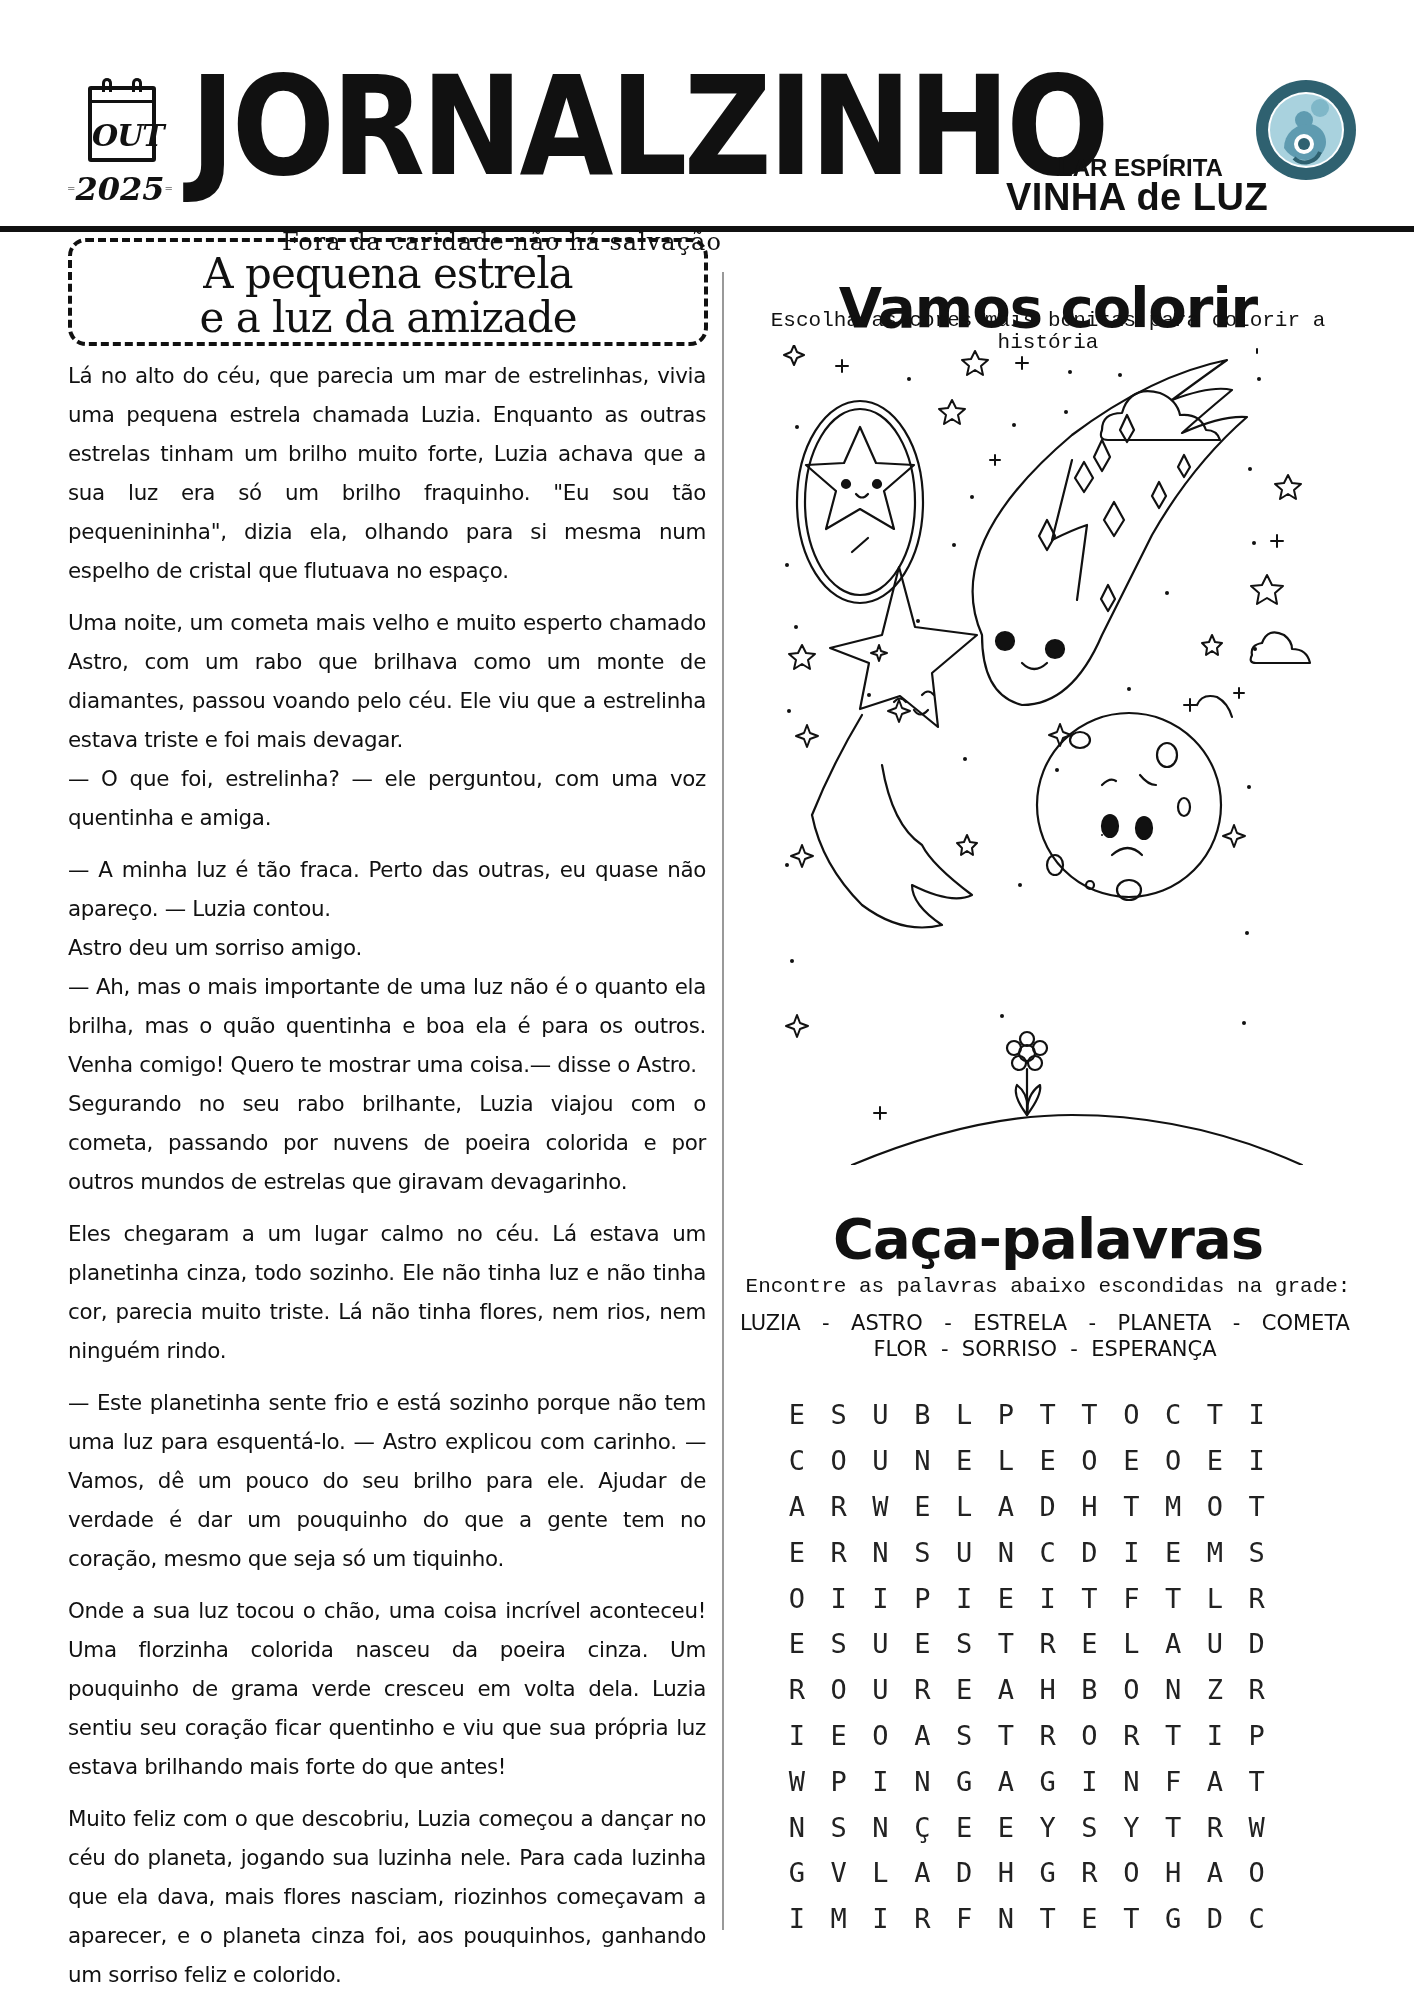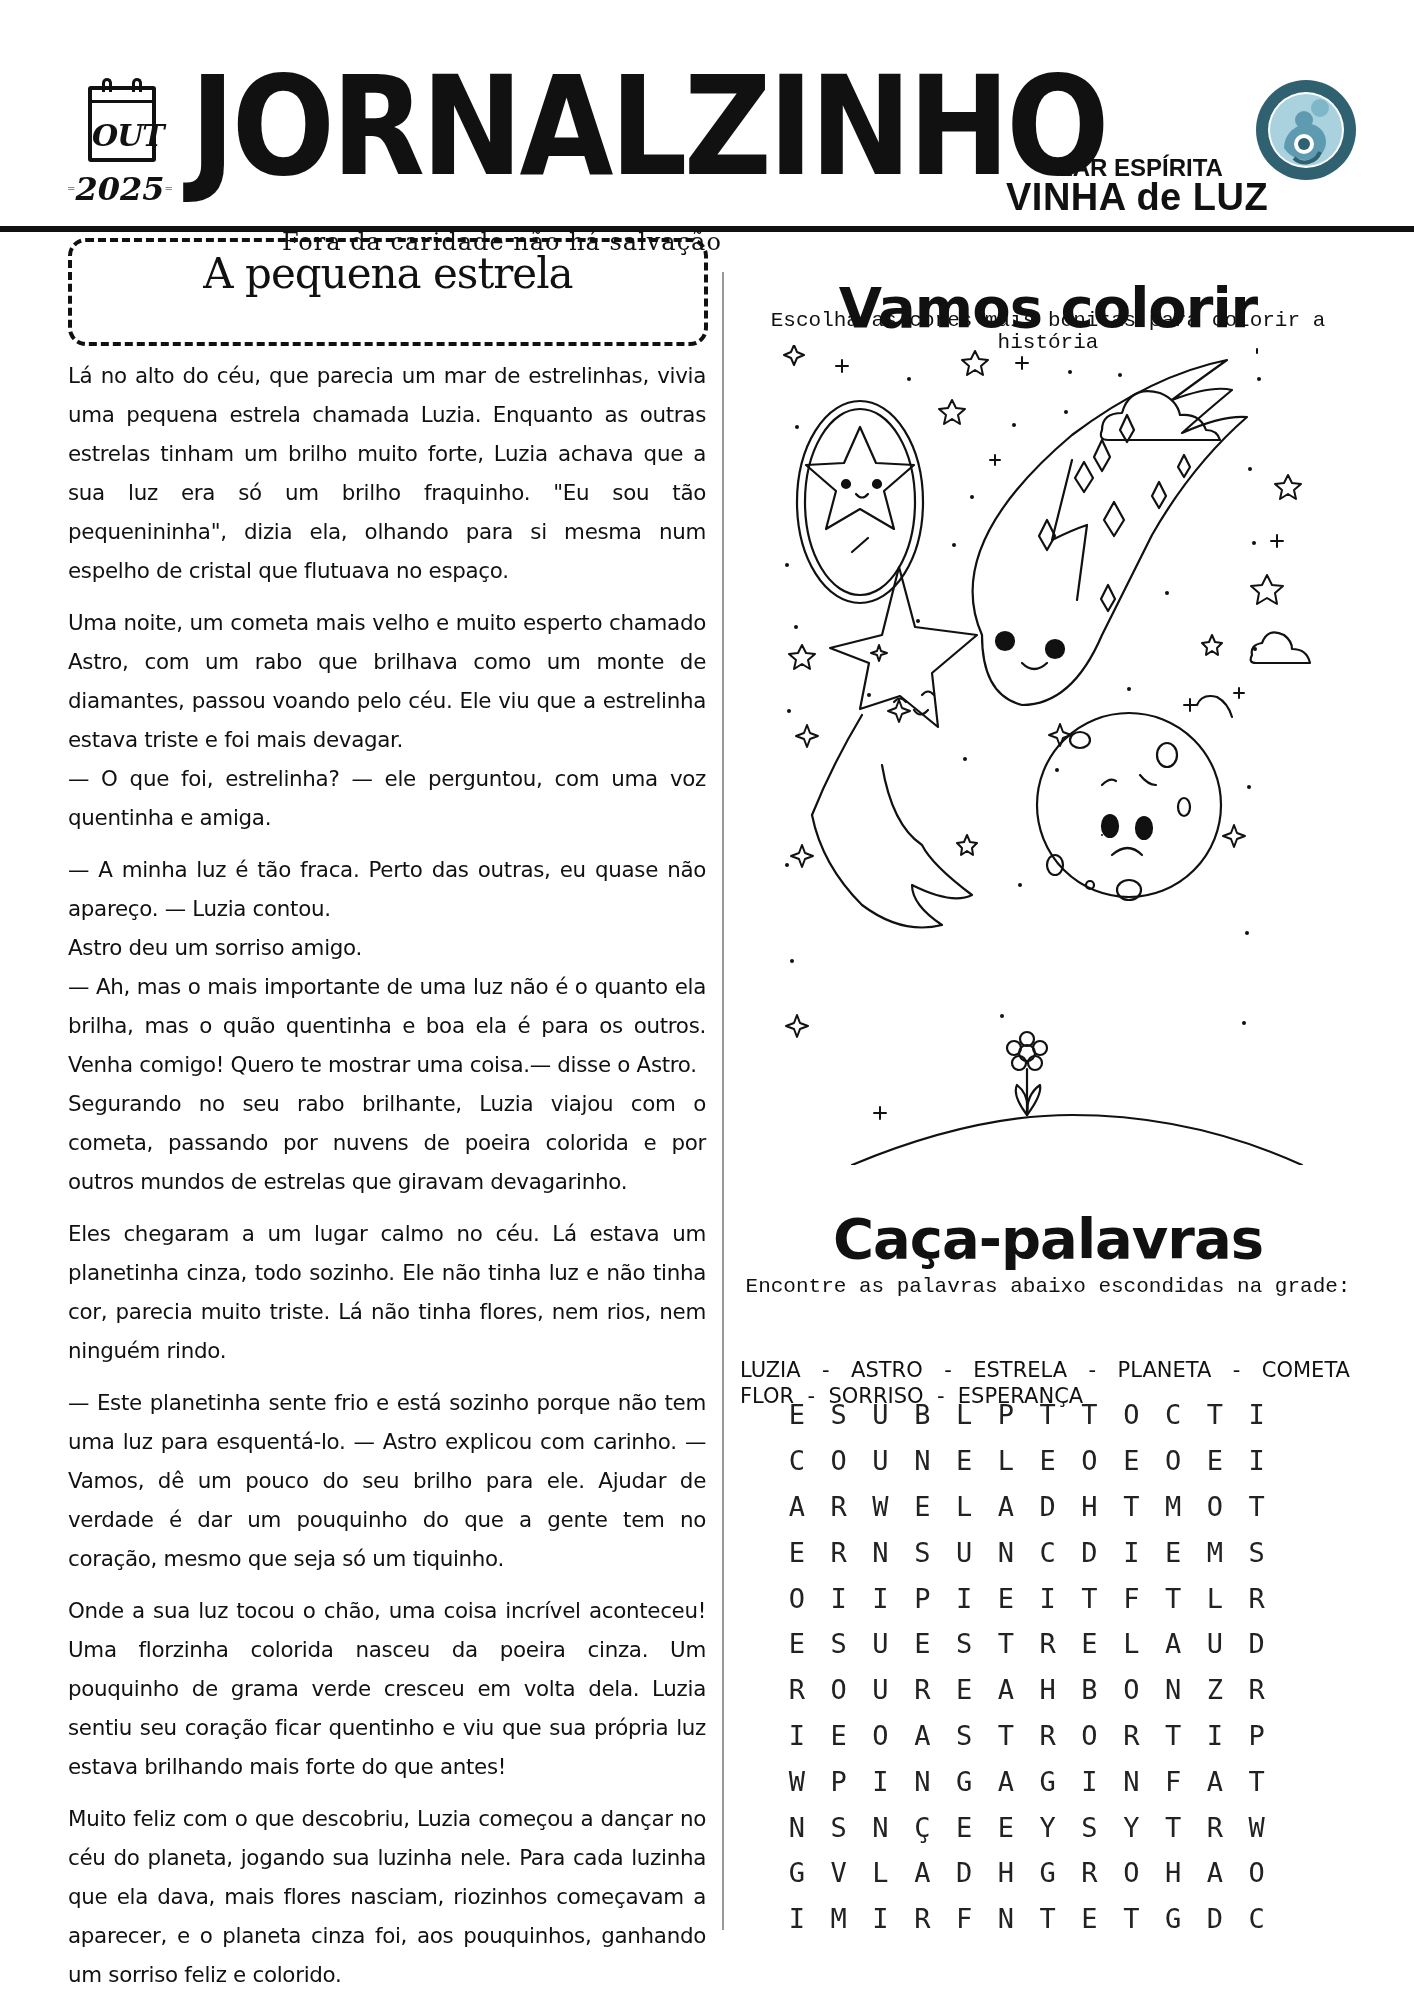--- a/index.html
+++ b/index.html
@@ -45,21 +45,21 @@
   
   .rc { position: absolute; left: 738px; width: 620px; text-align: center; }
   .sec-title { font-family: "DejaVu Sans", sans-serif; font-weight: bold; font-size: 56px; letter-spacing: -1px; }
   .sec-sub { font-family: Liberation Mono, monospace; font-size: 21px; line-height: 22px; }
   .color-title { top: 238px; margin-top: 37px; }
   .color-sub { top: 310px; }
   .coloring { position: absolute; left: 772px; top: 345px; width: 570px; height: 820px; }
   .ws-title { top: 1206px; }
   .ws-sub { top: 1276px; }
   .ws-words { position: absolute; left: 740px; top: 1310px; width: 610px; font-family: "DejaVu Sans", sans-serif;
-    font-size: 21px; line-height: 26px; text-align: left; margin-top: 47px; }
+    font-size: 21px; line-height: 26px; text-align: center; }
   .ws-words .row1 { display: flex; justify-content: space-between; }
   .ws-grid { position: absolute; left: 776px; top: 1392px; display: grid;
     grid-template-columns: repeat(12, 41.8px); grid-auto-rows: 45.8px; font-family: "DejaVu Sans Mono", monospace;
     font-size: 27px; color: #222; }
   .ws-grid span { display: flex; align-items: center; justify-content: center; }
 </style>
 </head>
 <body>
 
 <div class="header">
@@ -90,20 +90,21 @@
     <circle cx="50" cy="66" r="6" fill="#2f6170"></circle>
     <path d="M40 80 A16 16 0 0 0 66 74" stroke="#2f6170" stroke-width="4" fill="none"></path>
   </svg>
 
   <div class="header-rule"></div>
 </div>
 
 <div class="story-title-box">
   <div class="story-title">
     <div>A pequena estrela</div>
+    <div>e a luz da amizade</div>
   </div>
 </div>
 
 <div class="story">
   <p>Lá no alto do céu, que parecia um mar de estrelinhas, vivia uma pequena estrela chamada Luzia. Enquanto as outras estrelas tinham um brilho muito forte, Luzia achava que a sua luz era só um brilho fraquinho. "Eu sou tão pequenininha", dizia ela, olhando para si mesma num espelho de cristal que flutuava no espaço.</p>
   <p style="white-space:pre-line">Uma noite, um cometa mais velho e muito esperto chamado Astro, com um rabo que brilhava como um monte de diamantes, passou voando pelo céu. Ele viu que a estrelinha estava triste e foi mais devagar.
 — O que foi, estrelinha? — ele perguntou, com uma voz quentinha e amiga.</p>
   <p style="white-space:pre-line">— A minha luz é tão fraca. Perto das outras, eu quase não apareço. — Luzia contou.
 Astro deu um sorriso amigo.
 — Ah, mas o mais importante de uma luz não é o quanto ela brilha, mas o quão quentinha e boa ela é para os outros. Venha comigo! Quero te mostrar uma coisa.— disse o Astro.

